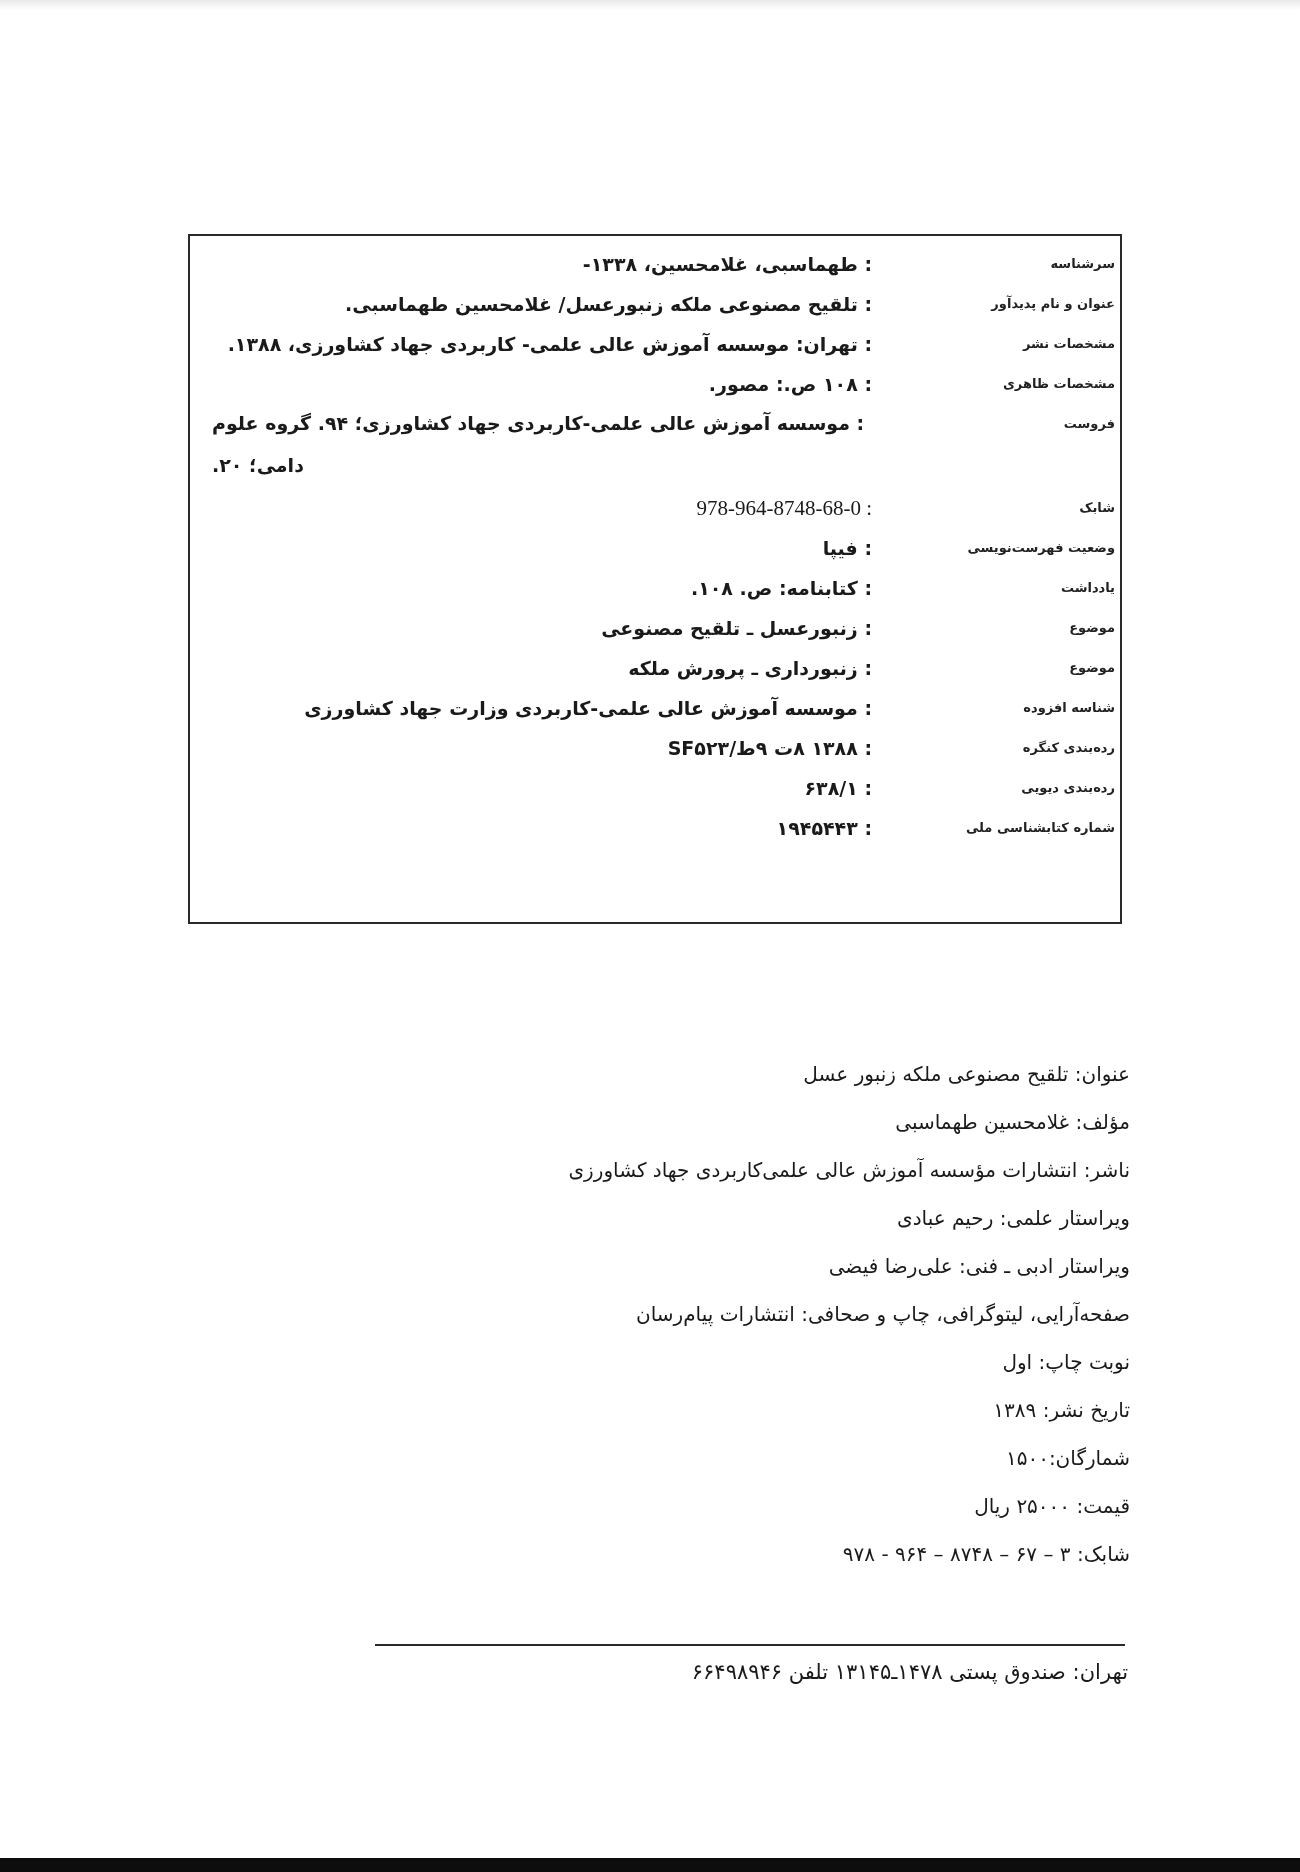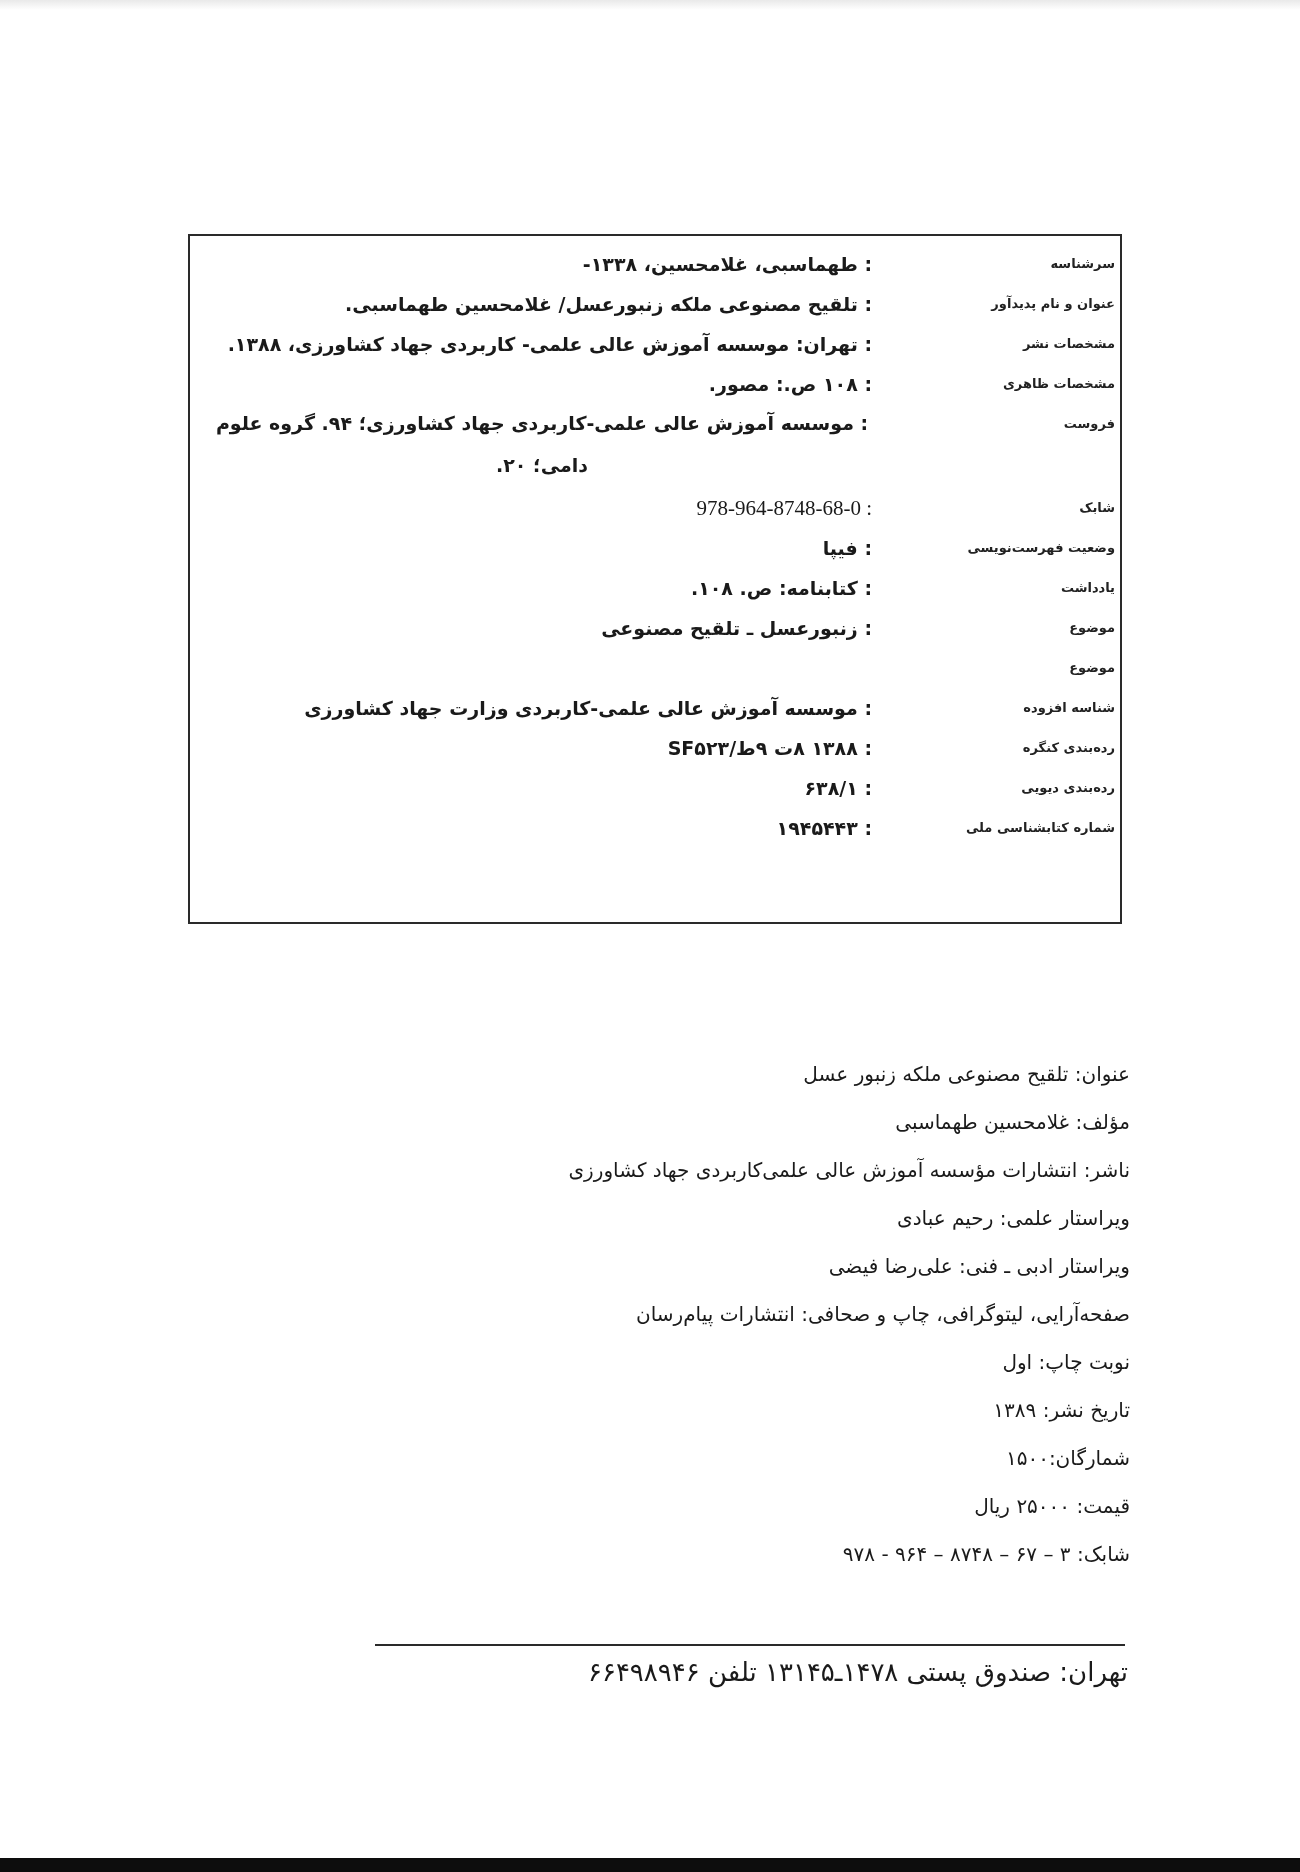--- a/index.html
+++ b/index.html
@@ -26,42 +26,42 @@
     direction: rtl;
   }
   .cip-label {
     position: absolute; right: 5px; top: 0;
     font-size: 13px; font-weight: bold; line-height: 40px;
     white-space: nowrap; color: #222;
   }
   .cip-value {
     position: absolute; right: 248px; top: 0;
     font-size: 19px; font-weight: bold; line-height: 40px;
-    white-space: nowrap; color: #1a1a1a; text-align: center;
+    white-space: nowrap; color: #1a1a1a; text-align: left;
   }
   .cip-value.wrap { white-space: normal; width: 660px; line-height: 42px; }
   .cip-value .latin { direction: ltr; unicode-bidi: embed; font-family: "Liberation Serif", serif; font-size: 21px; font-weight: normal; margin-left: 36px; }
 
   
   .credits {
     position: absolute; right: 170px; top: 1050px; width: 900px;
     direction: rtl; text-align: right;
   }
   .credit-line {
     font-size: 20px; line-height: 48px; height: 48px; white-space: nowrap;
   }
   .credit-key { font-weight: normal; }
   .credit-val { font-weight: normal; margin-top: 48px; }
   .divider {
     position: absolute; left: 375px; top: 1644px; width: 750px; height: 2px;
     background: #2a2a2a;
   }
   .address {
     position: absolute; right: 172px; top: 1652px;
-    direction: rtl; font-size: 26px; line-height: 40px; white-space: nowrap;
+    direction: rtl; font-size: 21px; line-height: 40px; white-space: nowrap;
   }
 </style>
 </head>
 <body>
 
 <div class="scan-top"></div>
 
 <div class="cip-box">
   <div class="cip-row" style="top:8px">
     <span class="cip-label">سرشناسه</span>
@@ -94,20 +94,21 @@
   <div class="cip-row" style="top:332px">
     <span class="cip-label">یادداشت</span>
     <span class="cip-value">: کتابنامه: ص. ۱۰۸.</span>
   </div>
   <div class="cip-row" style="top:372px">
     <span class="cip-label">موضوع</span>
     <span class="cip-value">: زنبورعسل ـ تلقیح مصنوعی</span>
   </div>
   <div class="cip-row" style="top:412px">
     <span class="cip-label">موضوع</span>
+    <span class="cip-value">: زنبورداری ـ پرورش ملکه</span>
   </div>
   <div class="cip-row" style="top:452px">
     <span class="cip-label">شناسه افزوده</span>
     <span class="cip-value">: موسسه آموزش عالی علمی-کاربردی وزارت جهاد کشاورزی</span>
   </div>
   <div class="cip-row" style="top:492px">
     <span class="cip-label">رده‌بندی کنگره</span>
     <span class="cip-value">: ۱۳۸۸ ۸ت ۹ط/SF۵۲۳</span>
   </div>
   <div class="cip-row" style="top:532px">

